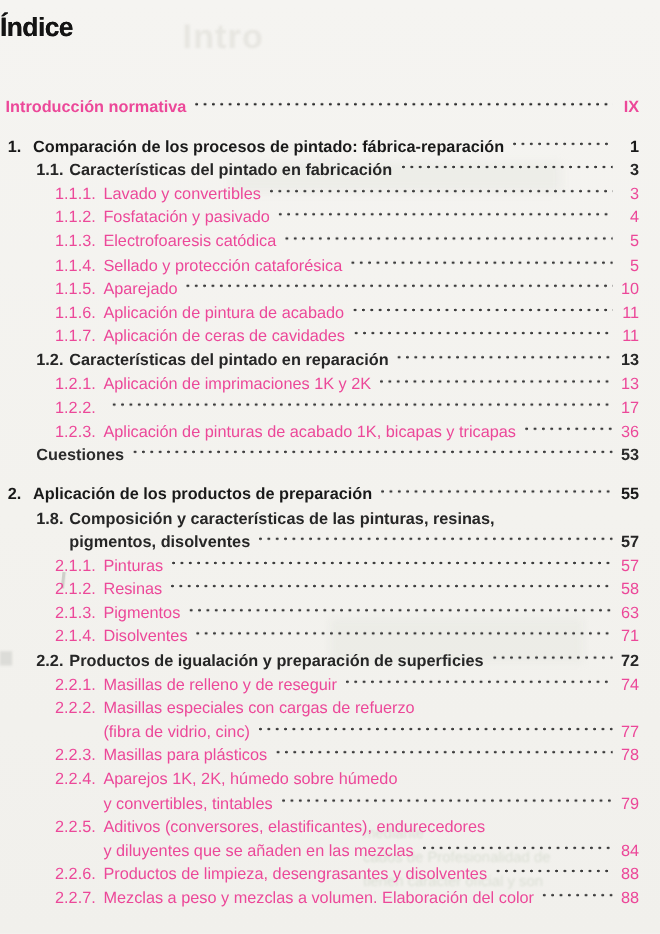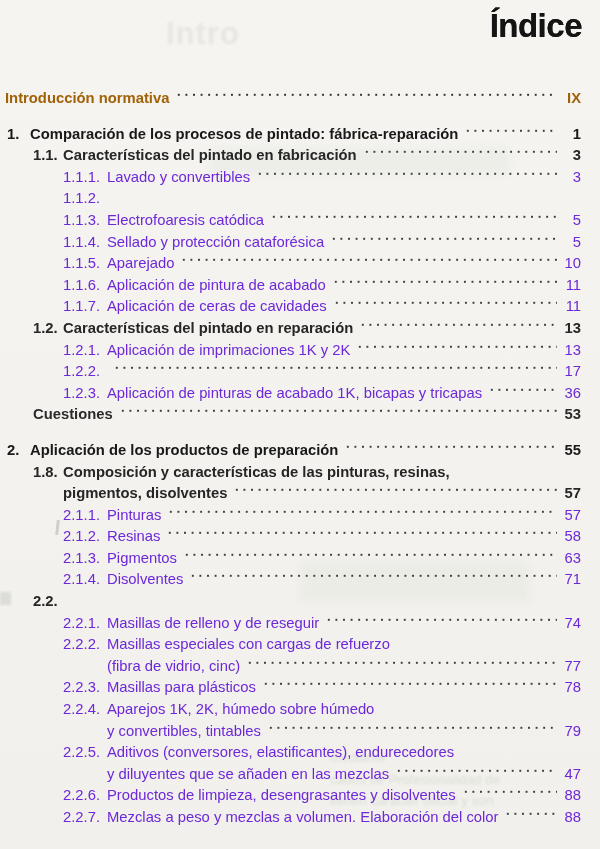--- a/index.html
+++ b/index.html
@@ -15,47 +15,47 @@
   .ghost{position:absolute;z-index:0;pointer-events:none;white-space:nowrap;}
   .ghost-title{left:166px;top:10px;font-size:31px;font-weight:700;color:#e7e6e1;filter:blur(1.1px);letter-spacing:1px;}
   .ghost-para{left:330px;top:741px;font-size:13.5px;line-height:21.5px;color:#ccd3c5;opacity:.6;filter:blur(.8px);}
   .ghost-blob1{left:210px;top:142px;width:300px;height:26px;background:rgba(206,212,199,.18);filter:blur(4px);}
   .ghost-blob2{left:300px;top:556px;width:230px;height:40px;background:rgba(206,212,199,.16);filter:blur(4px);}
   .streak{left:0;top:586px;width:11px;height:13px;background:#dcdcd8;filter:blur(1px);position:absolute;z-index:0;}
   .tick{left:56px;top:514px;width:3px;height:15px;background:#cfcfca;transform:rotate(6deg);filter:blur(.4px);position:absolute;z-index:0;}
 
   
   h1.index-title{
-    margin:6px 18px 16px 0;padding:0;text-align:right;
-    font-size:33px;line-height:40px;font-weight:700;color:#141414;
+    margin:6px 18px 16px 0;padding:0;
+    font-size:24px;line-height:40px;font-weight:700;color:#141414;
     letter-spacing:-.5px;text-shadow:0 0 .6px #141414;position:relative;z-index:1;
   }
 
   
   .toc{margin-top:42px;padding:0 19px 0 0;position:relative;z-index:1;}
   .row{display:flex;align-items:flex-start;font-size:14.8px;line-height:21.6px;}
   .row .num{flex:0 0 auto;}
   .row .content{flex:1 1 auto;min-width:0;}
   .line{display:flex;align-items:flex-start;}
   .text{white-space:nowrap;}
   .leader{
     flex:1 1 auto;min-width:6px;align-self:stretch;margin:0 4px 0 6px;
     background-image:radial-gradient(circle,#3c3c3c 1.05px,transparent 1.45px);
     background-size:7.6px 21.6px;background-repeat:repeat-x;
     background-position:left bottom 4px;
   }
   .pagenum{flex:0 0 auto;min-width:20px;text-align:right;}
 
-  .intro{padding-left:5px;font-weight:700;color:#a16207;margin-top:32px;}
+  .intro{padding-left:5px;font-weight:700;color:#ec4899;margin-top:32px;}
   .chapter{padding-left:7px;font-weight:700;color:#191919;margin-top:14px;}
   .chapter .num{width:23px;}
   .l1{padding-left:33px;font-weight:700;color:#262626;}
   .l1 .num{width:30px;}
   .cuestiones{padding-left:33px;font-weight:700;color:#2b2b2b;justify-content:center;}
-  .l2{padding-left:63px;font-weight:400;color:#6d28d9;}
+  .l2{padding-left:50px;font-weight:400;color:#ec4899;}
   .l2 .num{width:44px;}
   .intro .leader{background-image:radial-gradient(circle,#2e2e2e 1.05px,transparent 1.45px);}
 </style>
 </head>
 <body>
 
 <div class="page">
 
   <div class="ghost ghost-title">Intro</div>
   <div class="ghost ghost-blob1"></div>
@@ -105,20 +105,27 @@
         <div class="content">
           <div class="line">
             <span class="text">Lavado y convertibles</span>
             <span class="leader"></span>
             <span class="pagenum">3</span>
           </div>
         </div>
       </div>
       <div class="row l2">
         <span class="num">1.1.2.</span>
+        <div class="content">
+          <div class="line">
+            <span class="text">Fosfatación y pasivado</span>
+            <span class="leader"></span>
+            <span class="pagenum">4</span>
+          </div>
+        </div>
       </div>
       <div class="row l2">
         <span class="num">1.1.3.</span>
         <div class="content">
           <div class="line">
             <span class="text">Electrofoaresis catódica</span>
             <span class="leader"></span>
             <span class="pagenum">5</span>
           </div>
         </div>
@@ -269,20 +276,27 @@
         <div class="content">
           <div class="line">
             <span class="text">Disolventes</span>
             <span class="leader"></span>
             <span class="pagenum">71</span>
           </div>
         </div>
       </div>
       <div class="row l1">
         <span class="num">2.2.</span>
+        <div class="content">
+          <div class="line">
+            <span class="text">Productos de igualación y preparación de superficies</span>
+            <span class="leader"></span>
+            <span class="pagenum">72</span>
+          </div>
+        </div>
       </div>
       <div class="row l2">
         <span class="num">2.2.1.</span>
         <div class="content">
           <div class="line">
             <span class="text">Masillas de relleno y de reseguir</span>
             <span class="leader"></span>
             <span class="pagenum">74</span>
           </div>
         </div>
@@ -325,21 +339,21 @@
       </div>
       <div class="row l2">
         <span class="num">2.2.5.</span>
         <div class="content">
           <div class="line">
             <span class="text">Aditivos (conversores, elastificantes), endurecedores</span>
           </div>
           <div class="line">
             <span class="text">y diluyentes que se añaden en las mezclas</span>
             <span class="leader"></span>
-            <span class="pagenum">47</span>
+            <span class="pagenum">84</span>
           </div>
         </div>
       </div>
       <div class="row l2">
         <span class="num">2.2.6.</span>
         <div class="content">
           <div class="line">
             <span class="text">Productos de limpieza, desengrasantes y disolventes</span>
             <span class="leader"></span>
             <span class="pagenum">88</span>

